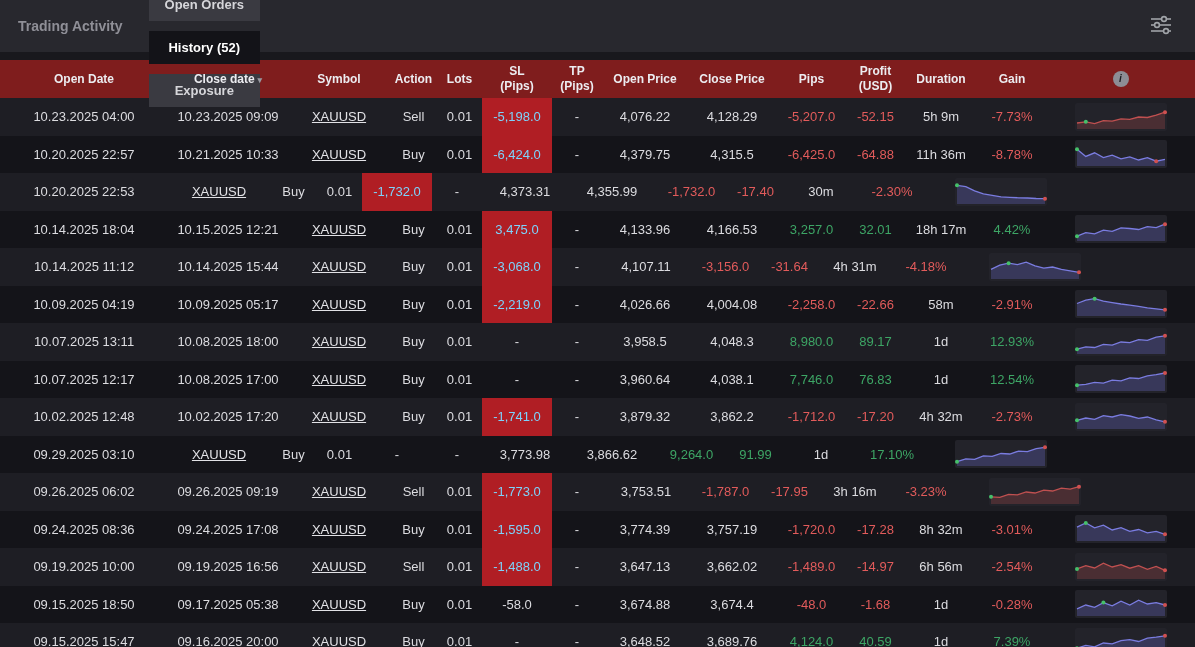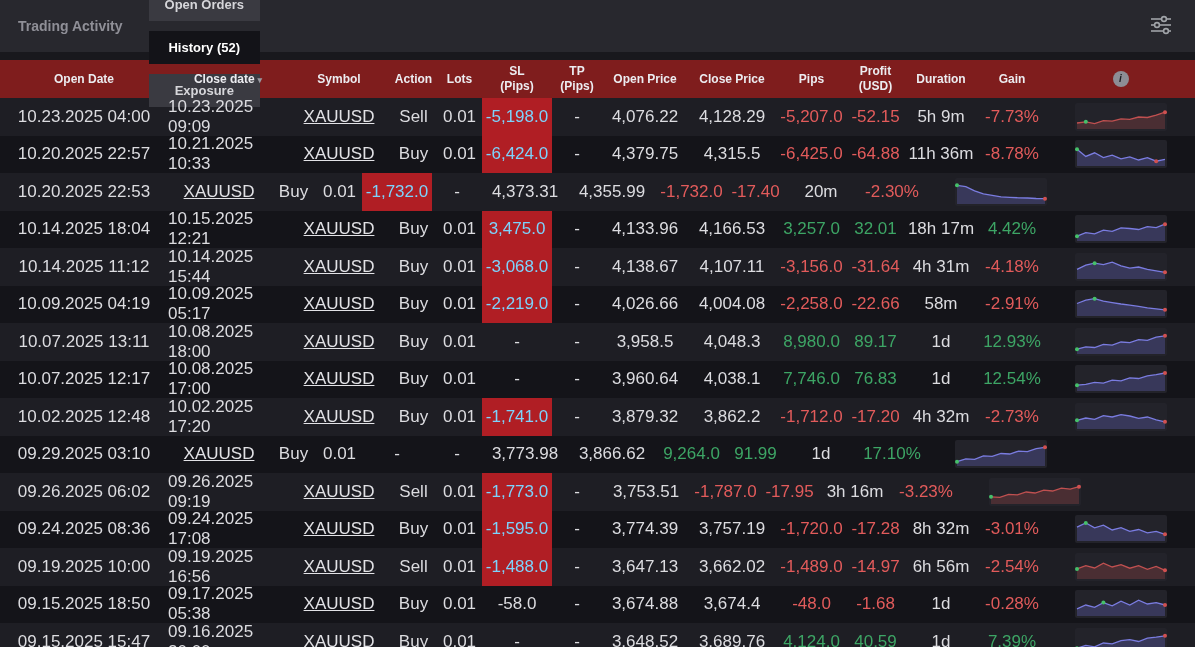--- a/index.html
+++ b/index.html
@@ -18,21 +18,21 @@
   
   .table { margin-top:8px; }
   .thead { display:flex; background:#7f1d1d; height:38px; align-items:center;
     color:#ececf0; font-size:12px; font-weight:700; }
   .th { text-align:center; white-space:pre-line; line-height:1.25; }
   .caret { color:#9a9aa2; font-size:9px; margin-left:3px; }
   .info-circle { display:inline-flex; width:16px; height:16px; border-radius:50%;
     background:#8d8d95; color:#1d1d22; font-size:10px; font-weight:700; font-style:italic;
     align-items:center; justify-content:center; vertical-align:middle; }
 
-  .tr { display:flex; height:37.5px; align-items:stretch; font-size:17px; color:#dcdce0; }
+  .tr { display:flex; height:37.5px; align-items:stretch; font-size:13px; color:#dcdce0; }
   .tr.odd  { background:#1e1e24; }
   .tr.even { background:#141419; }
   .td { display:flex; align-items:center; justify-content:center; }
 
   
   .c-opendate  { width:168px; }
   .c-closedate { width:120px; }
   .c-symbol    { width:102px; }
   .c-action    { width:47px; }
   .c-lots      { width:45px; }
@@ -150,21 +150,21 @@
     <div class="td c-opendate">10.20.2025 22:53</div>
     <div class="td c-symbol">XAUUSD</div>
     <div class="td c-action">Buy</div>
     <div class="td c-lots">0.01</div>
     <div class="td c-sl hl">-1,732.0</div>
     <div class="td c-tp">-</div>
     <div class="td c-openprice">4,373.31</div>
     <div class="td c-closeprice">4,355.99</div>
     <div class="td c-pips neg">-1,732.0</div>
     <div class="td c-profit neg">-17.40</div>
-    <div class="td c-duration">20m</div>
+    <div class="td c-duration">30m</div>
     <div class="td c-gain neg">-2.30%</div>
     <div class="td c-chart">
           <svg class="spark" viewBox="0 0 92 28" width="92" height="28">
             <polygon points="2,26 2.0,7.3 10.8,8.7 19.6,12.8 28.4,15.9 37.2,17.4 46.0,18.8 54.8,19.3 63.6,19.8 72.4,20.0 81.2,20.5 90.0,20.7 90,26" fill="rgba(110,112,216,0.28)"></polygon>
             <polyline points="2.0,7.3 10.8,8.7 19.6,12.8 28.4,15.9 37.2,17.4 46.0,18.8 54.8,19.3 63.6,19.8 72.4,20.0 81.2,20.5 90.0,20.7" fill="none" stroke="#7a7ce0" stroke-width="1.3"></polyline>
             <circle cx="2" cy="7.280000000000001" r="2" fill="#45c06a"></circle>
             <circle cx="90" cy="20.72" r="2" fill="#d05050"></circle>
           </svg>
         </div>
   </div>
@@ -194,21 +194,20 @@
   </div>
 
   <div class="tr odd">
     <div class="td c-opendate">10.14.2025 11:12</div>
     <div class="td c-closedate">10.14.2025 15:44</div>
     <div class="td c-symbol">XAUUSD</div>
     <div class="td c-action">Buy</div>
     <div class="td c-lots">0.01</div>
     <div class="td c-sl hl">-3,068.0</div>
     <div class="td c-tp">-</div>
-    <div class="td c-openprice">4,138.67</div>
     <div class="td c-closeprice">4,107.11</div>
     <div class="td c-pips neg">-3,156.0</div>
     <div class="td c-profit neg">-31.64</div>
     <div class="td c-duration">4h 31m</div>
     <div class="td c-gain neg">-4.18%</div>
     <div class="td c-chart">
           <svg class="spark" viewBox="0 0 92 28" width="92" height="28">
             <polygon points="2,26 2.0,16.4 10.8,12.1 19.6,10.2 28.4,11.6 37.2,9.2 46.0,12.8 54.8,15.2 63.6,14.0 72.4,16.4 81.2,17.8 90.0,19.3 90,26" fill="rgba(110,112,216,0.28)"></polygon>
             <polyline points="2.0,16.4 10.8,12.1 19.6,10.2 28.4,11.6 37.2,9.2 46.0,12.8 54.8,15.2 63.6,14.0 72.4,16.4 81.2,17.8 90.0,19.3" fill="none" stroke="#7a7ce0" stroke-width="1.3"></polyline>
             <circle cx="19.6" cy="10.16" r="2" fill="#45c06a"></circle>

